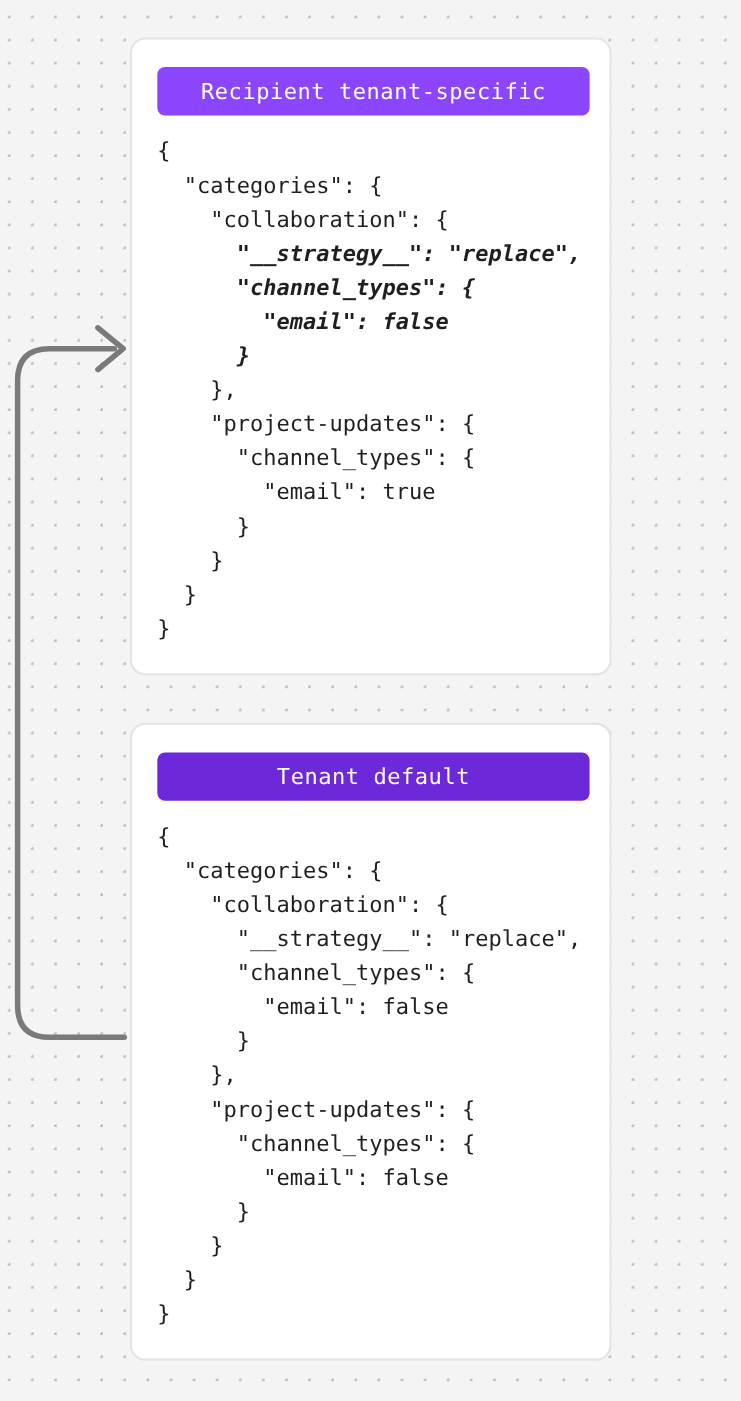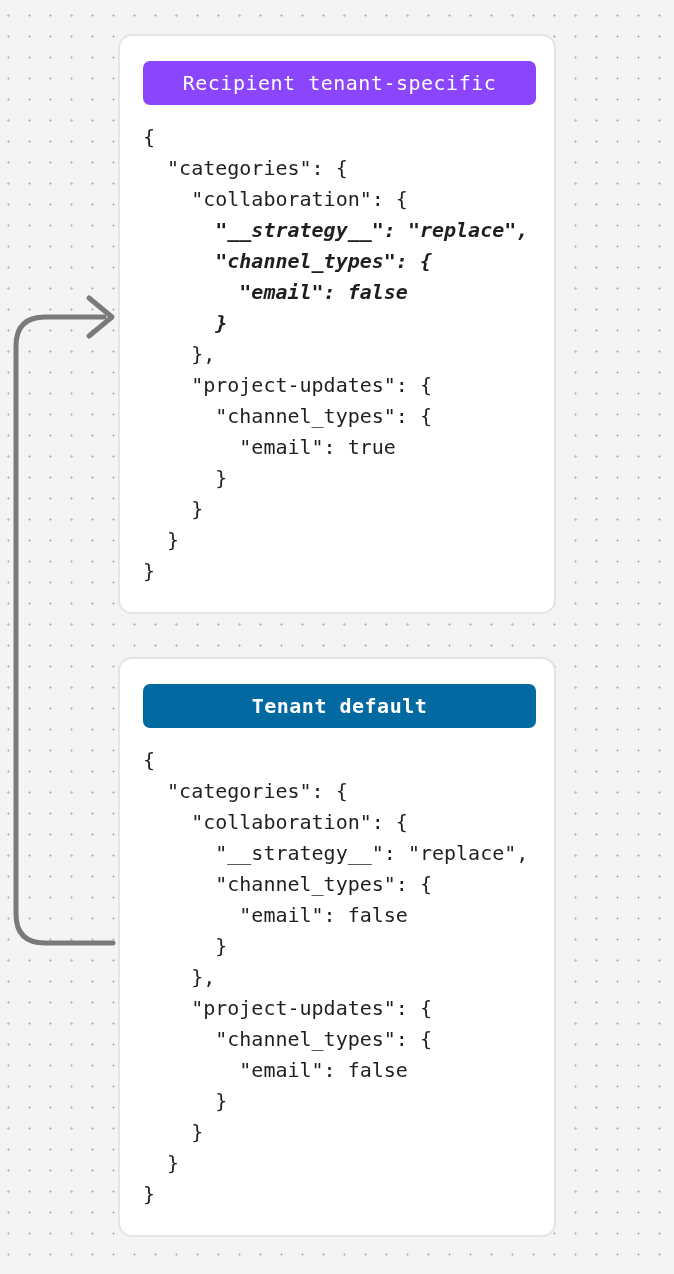--- a/index.html
+++ b/index.html
@@ -46,21 +46,21 @@
     border-radius: 7px;
     display: flex;
     align-items: center;
     justify-content: center;
     color: #ffffff;
     font-size: 20px;
     letter-spacing: 0.5px;
     white-space: pre;
   }
   .badge-purple { background: #8b45fc; }
-  .badge-blue   { background: #0369a1; font-weight: bold; }
+  .badge-blue   { background: #6d28d9; }
 
   .code {
     position: absolute;
     left: 23px;
     top: 86px;
     font-size: 20px;
     line-height: 31px;
     color: #1f1f1f;
     white-space: pre;
   }

